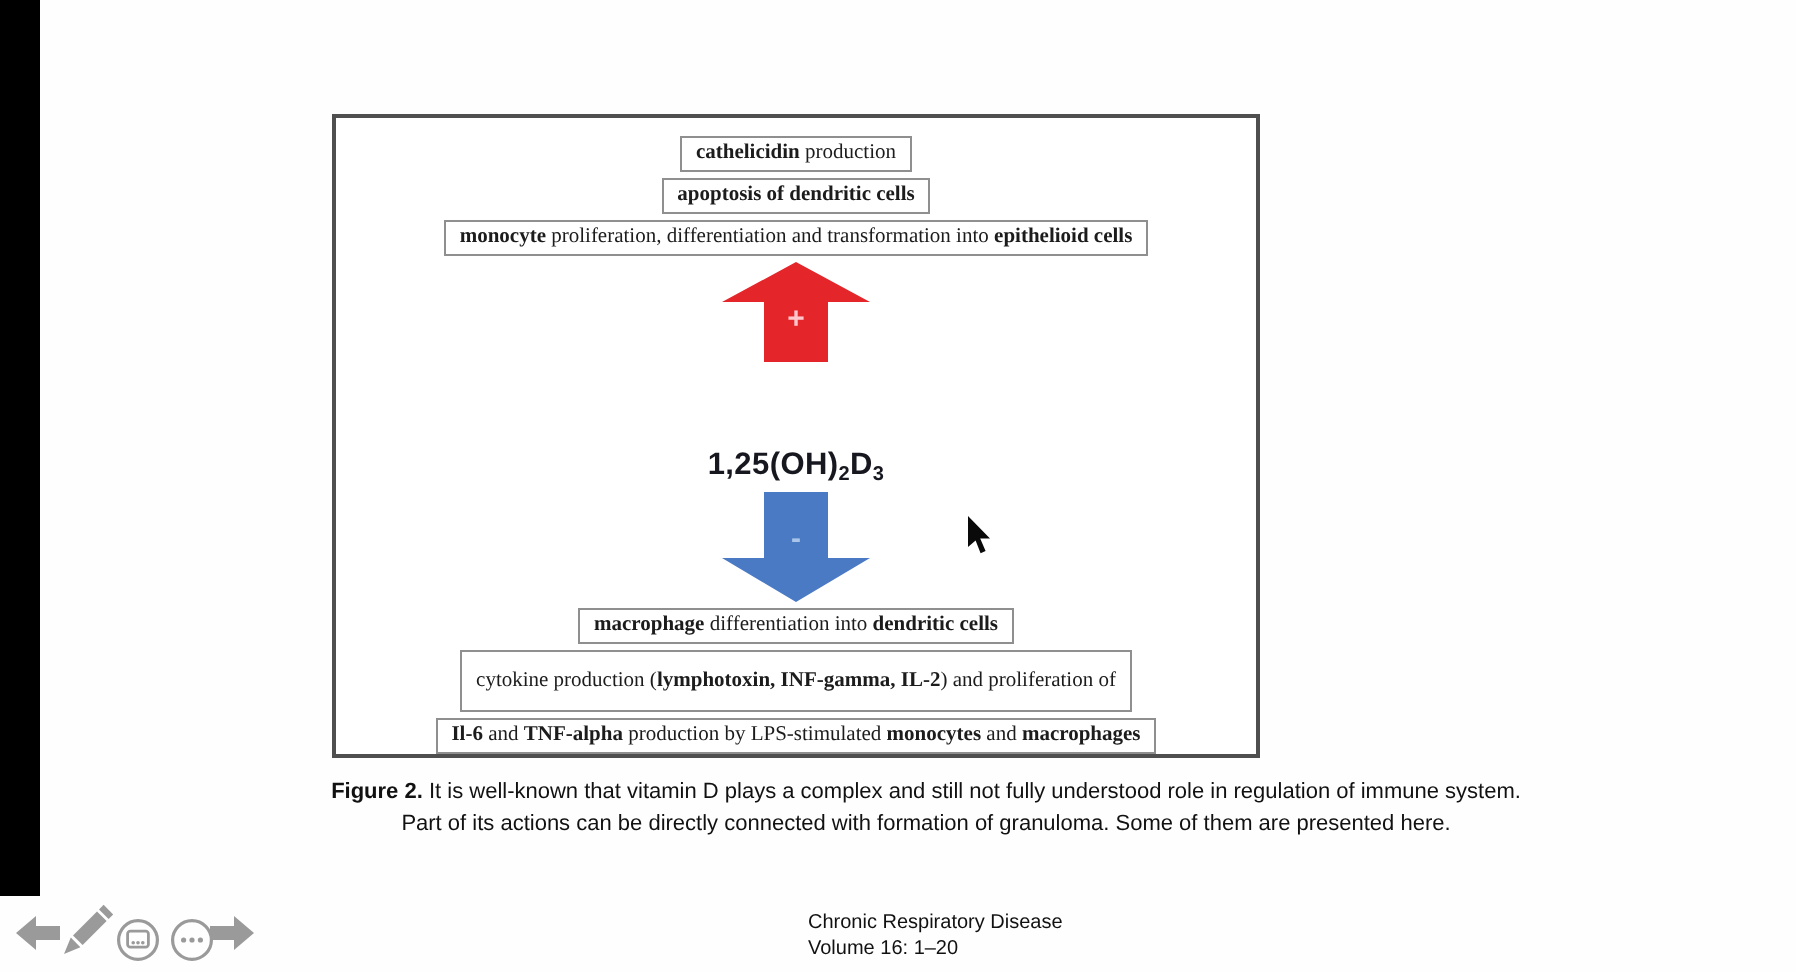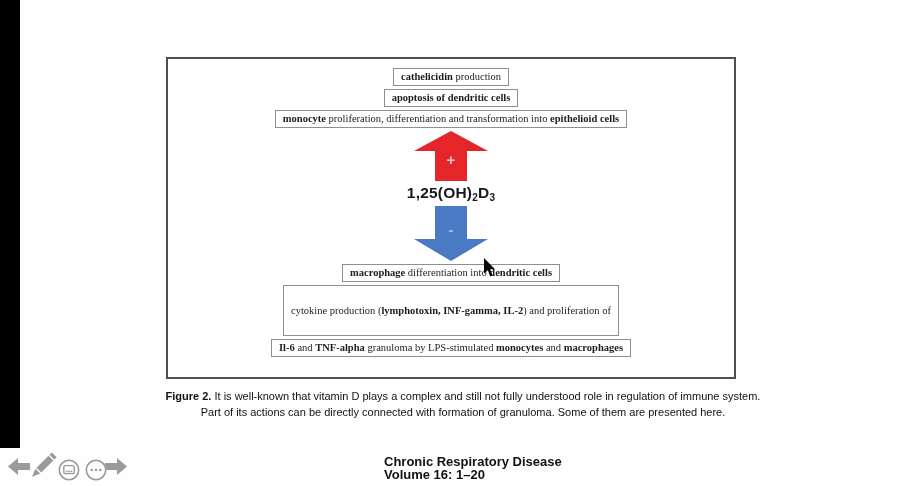--- a/index.html
+++ b/index.html
@@ -4,55 +4,55 @@
 <style>
   html,body{margin:0;padding:0;}
   body{
     width:898px;height:486px;position:relative;overflow:hidden;
     background:#fefefe;font-family:"Liberation Sans",sans-serif;
   }
   .black-bar{position:absolute;left:0;top:0;width:20px;height:448px;background:#000;}
 
   
   .figure-frame{
-    position:absolute;left:166px;top:57px;width:570px;height:322px;
+    position:absolute;left:166px;top:57px;width:464px;height:322px;
     background:#fff;border:2px solid #4f4f4f;box-sizing:border-box;
     display:flex;flex-direction:column;align-items:center;padding-top:9px;
   }
   .fbox{
     border:1px solid #8f8f8f;background:#fff;
     padding:0 7px;margin-bottom:3px;white-space:nowrap;
     font-family:"Liberation Serif",serif;font-size:10.5px;line-height:16px;
     color:#1c1c1c;text-align:center;
   }
   .fbox .b{font-weight:bold;}
-  .fbox.two-line{line-height:13px;padding:18px 7px;}
+  .fbox.two-line{line-height:13px;padding:8px 7px;}
   .arrow-wrap{position:relative;display:flex;align-items:center;justify-content:center;}
   .arrow-sign{
     position:absolute;font-weight:bold;font-size:15px;line-height:1;
     font-family:"Liberation Sans",sans-serif;
   }
   .plus-sign{color:#ffc6cc;margin-top:6px;}
   .minus-sign{color:#a9c6ea;margin-top:-8px;}
   .vitamin-label{
     font-weight:bold;font-size:15.5px;color:#17171f;line-height:22px;
-    font-family:"Liberation Sans",sans-serif;letter-spacing:.2px;
+    font-family:"Liberation Sans",sans-serif;letter-spacing:.2px;margin-top:40px;
   }
   .vitamin-label .sub{font-size:10px;position:relative;top:3px;}
 
   
   .caption{
     position:absolute;left:133px;top:389px;width:660px;
     font-size:11px;line-height:15.5px;color:#111;text-align:center;
   }
   .caption .cap-bold{font-weight:bold;}
   .caption .cap-line{white-space:nowrap;}
   .journal-footer{
-    position:absolute;left:384px;top:455px;
-    font-size:13px;line-height:13px;color:#111;font-weight:bold;
+    position:absolute;left:404px;top:455px;
+    font-size:10px;line-height:13px;color:#111;
   }
 
   
   .toolbar-icon{position:absolute;}
   .cursor{position:absolute;left:483px;top:258px;}
 </style>
 </head>
 <body>
 
 <div class="black-bar"></div>
@@ -95,21 +95,21 @@
 
 
 
   <div class="fbox two-line">
     <div>
       <span>cytokine production (</span><span class="b">lymphotoxin, INF-gamma, IL-2</span><span>) and proliferation of</span>
     </div>
   </div>
 
   <div class="fbox">
-    <span class="b">Il-6</span><span> and </span><span class="b">TNF-alpha</span><span> granuloma by LPS-stimulated </span><span class="b">monocytes</span><span> and </span><span class="b">macrophages</span>
+    <span class="b">Il-6</span><span> and </span><span class="b">TNF-alpha</span><span> production by LPS-stimulated </span><span class="b">monocytes</span><span> and </span><span class="b">macrophages</span>
   </div>
 
 </div>
 
 <svg class="cursor" width="13" height="20" viewBox="0 0 13 20">
   <path d="M1 0 L1 15.5 L4.8 12.2 L7.3 18.6 L9.8 17.5 L7.1 11.3 L12 11.3 Z" fill="#0a0a0a"></path>
 </svg>
 
 <div class="caption">
   <div class="cap-line">

